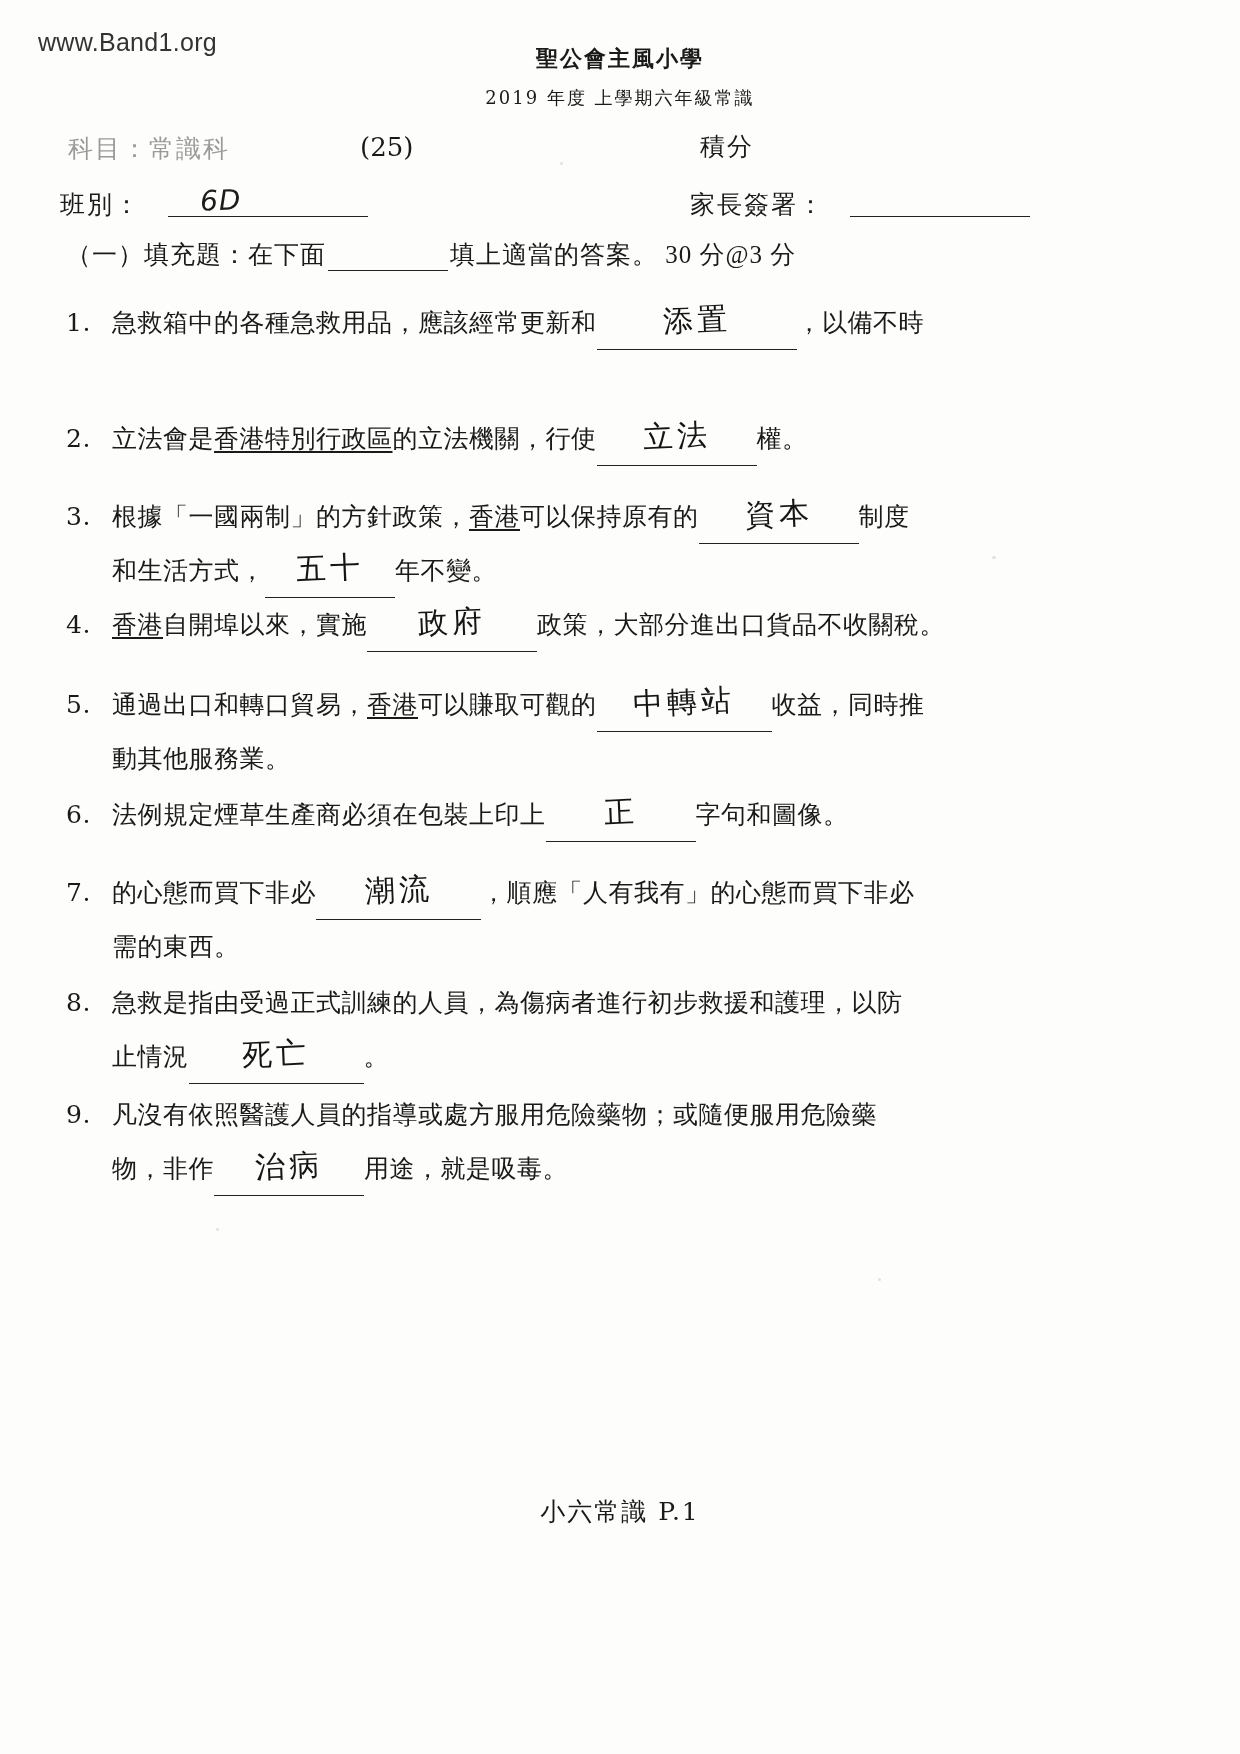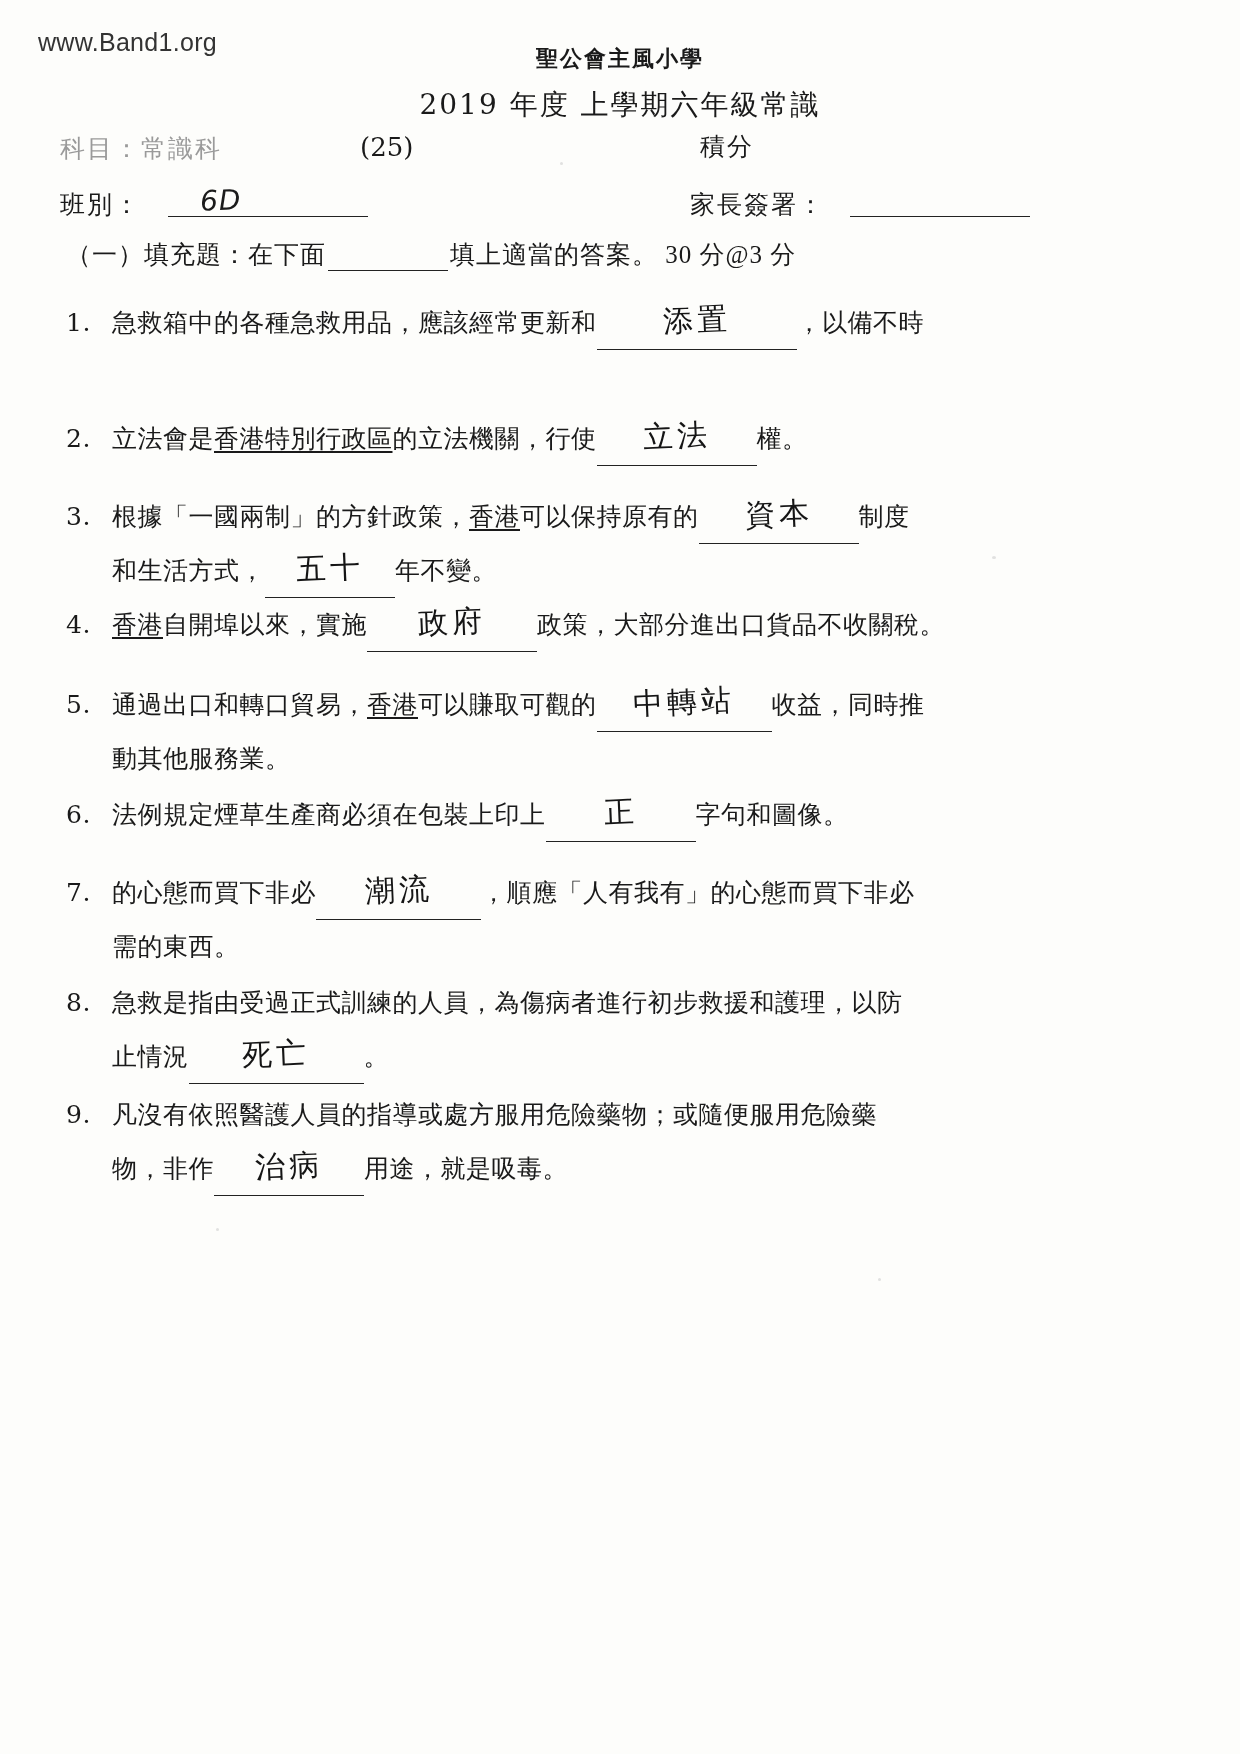--- a/index.html
+++ b/index.html
@@ -41,38 +41,38 @@
     font-size: 22px;
     font-weight: bold;
     letter-spacing: 2px;
   }
   .exam-line {
     position: absolute;
     top: 86px;
     left: 0;
     width: 1240px;
     text-align: center;
-    font-size: 28px;
+    font-size: 18px;
     letter-spacing: 2px;
   }
   .meta-row1 {
     position: absolute;
     top: 130px;
     left: 60px;
     width: 1120px;
     height: 40px;
     font-size: 25px;
   }
   .faded {
     color: #9a9a9a;
     filter: blur(0.4px);
   }
   .meta-row1 .left-faded {
     position: absolute;
-    left: 0;
+    left: 8px;
     top: 2px;
     letter-spacing: 2px;
   }
   .meta-row1 .paren {
     position: absolute;
     left: 300px;
     top: 2px;
     font-size: 26px;
   }
   .meta-row1 .score-label {
@@ -298,18 +298,19 @@
   </div>
 
   <div class="q" style="top:1088px;">
     <span class="num">9.</span>
     <span class="body">凡沒有依照醫護人員的指導或處方服用危險藥物；或隨便服用危險藥</span>
     <span class="line2">
       <span>物，非作</span><span class="blank" style="width:150px;"><span class="hand ans">治病</span></span><span>用途，就是吸毒。</span>
     </span>
   </div>
 
+  <div class="footer">小六常識 P.1</div>
 
   <div class="speck" style="left:560px; top:162px; width:3px; height:3px;"></div>
   <div class="speck" style="left:992px; top:556px; width:4px; height:3px;"></div>
   <div class="speck" style="left:878px; top:1278px; width:3px; height:3px;"></div>
   <div class="speck" style="left:216px; top:1228px; width:3px; height:3px;"></div>
 </div>
 
 </body></html>

